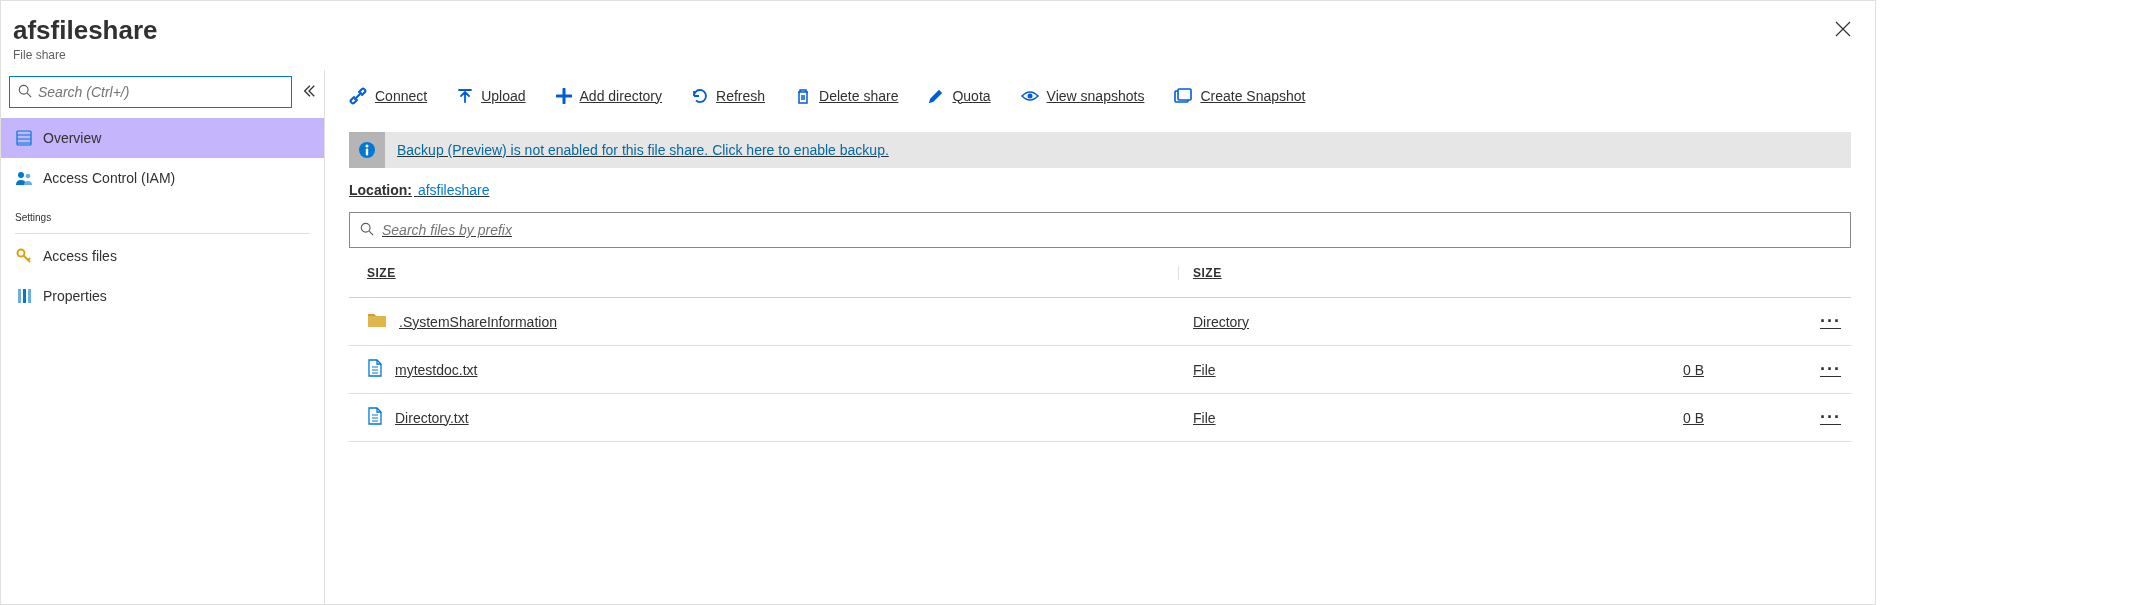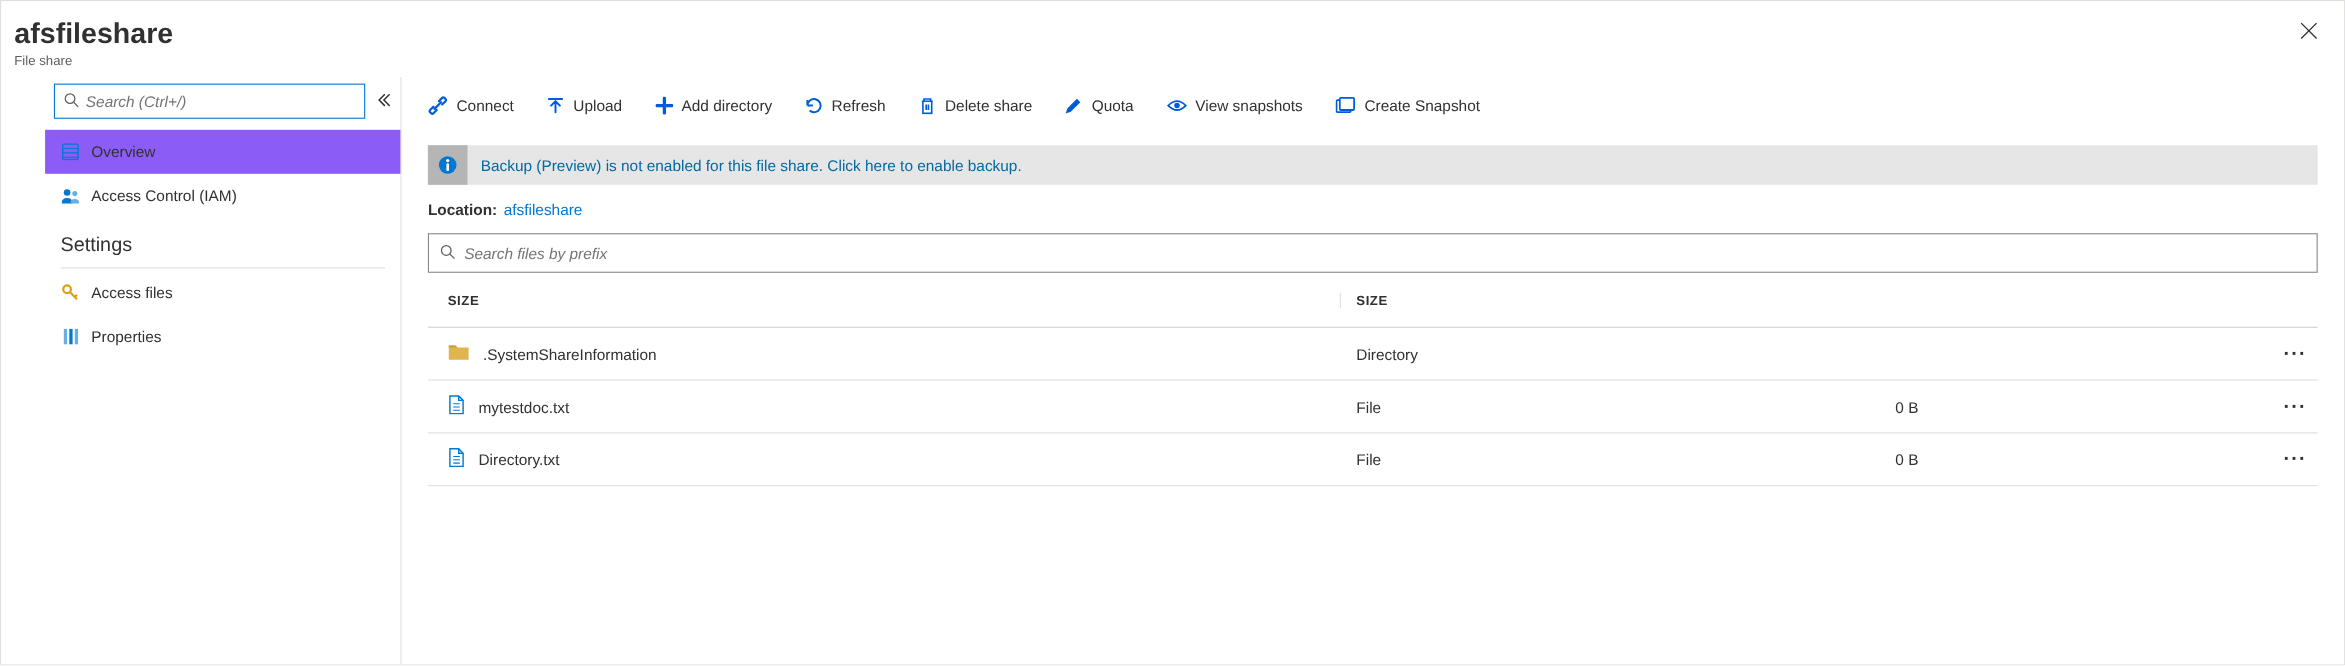--- a/index.html
+++ b/index.html
@@ -1,45 +1,45 @@
 <!DOCTYPE html>
 <html><head>
 <meta charset="utf-8">
 <style>
   * { box-sizing: border-box; margin: 0; padding: 0; font-family: "Segoe UI", sans-serif; }
   body { background: #fff; color: #323130; font-size: 14px; }
 
-  .blade { width: 2132px; height: 605px; border: 1px solid #e1dfdd; display: flex; flex-direction: column; position: relative; }
+  .blade { width: 1876px; height: 605px; border: 1px solid #e1dfdd; display: flex; flex-direction: column; position: relative; }
 
   .header { padding: 14px 20px 8px 12px; display: flex; align-items: flex-start; }
   .header-titles { flex: 1; }
   .header-title { font-size: 26px; font-weight: 600; color: #323130; }
   .header-subtitle { font-size: 12px; color: #605e5c; margin-top: 2px; }
   .close-x { font-size: 20px; color: #605e5c; cursor: pointer; padding: 4px; }
 
-  .body { flex: 1; display: flex; overflow: hidden; padding-left: 40px; }
+  .body { flex: 1; display: flex; overflow: hidden; }
 
   
   .sidebar-wrap { width: 324px; display: flex; position: relative; border-right: 1px solid #e1dfdd; }
   .sidebar { flex: 1; padding: 0; }
   .search-wrap { padding: 6px 8px 10px 8px; display: flex; align-items: center; }
   .search-box { flex: 1; border: 1px solid #0078d4; height: 32px; display: flex; align-items: center; padding: 0 8px; }
   .search-box svg { flex-shrink: 0; margin-right: 6px; }
   .search-box input { border: none; outline: none; flex: 1; font-size: 14px; font-style: italic; color: #605e5c; background: transparent; }
   .collapse-btn { margin-left: 10px; cursor: pointer; color: #323130; }
 
   .nav-item { display: flex; align-items: center; height: 40px; padding: 0 14px; cursor: pointer; gap: 10px; }
-  .nav-item.selected { background: #8b5cf6; font-weight: 400; }
+  .nav-item.selected { background: #c4b5fd; font-weight: 400; }
   .nav-item .icon-slot { width: 18px; display: flex; justify-content: center; }
 
-  .nav-section-title { padding: 14px 14px 6px 14px; font-size: 18px; color: #323130; }
+  .nav-section-title { padding: 14px 14px 6px 14px; font-size: 10px; color: #323130; }
   .nav-divider-line { height:1px; background:#e1dfdd; margin: 4px 14px 2px 14px; }
 
   
-  .main { flex: 1; display: flex; flex-direction: column; }
+  .main { flex: 1; display: flex; flex-direction: column; text-decoration: underline; }
 
   .toolbar { display: flex; align-items: center; height: 52px; padding: 0 24px; gap: 30px; border-bottom: 1px solid #ffffff; }
   .toolbar-btn { display: inline-flex; align-items: center; gap: 8px; cursor: pointer; color: #323130; }
   .toolbar-btn .icon-slot { color: #015cda; display: flex; }
 
   .info-bar { margin: 10px 24px; background: #e6e6e6; display: flex; align-items: center; height: 36px; }
   .info-icon-box { width: 36px; height: 36px; background: #b5b5b5; display: flex; align-items: center; justify-content: center; color: #fff; }
   .info-text { padding-left: 12px; color: #0369a1; }
 
   .location-row { padding: 4px 24px 14px 24px; }

